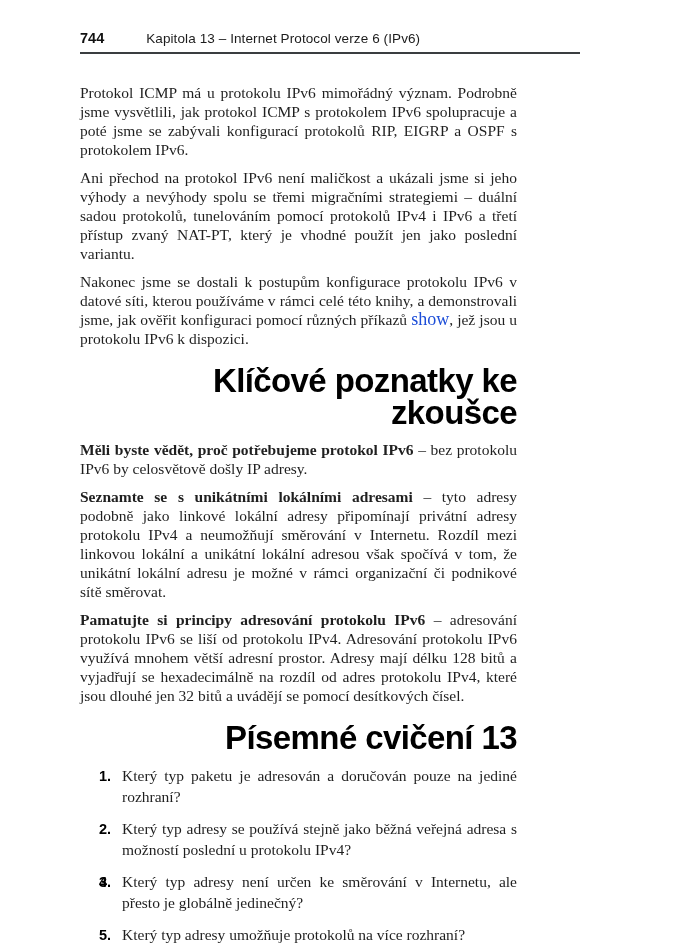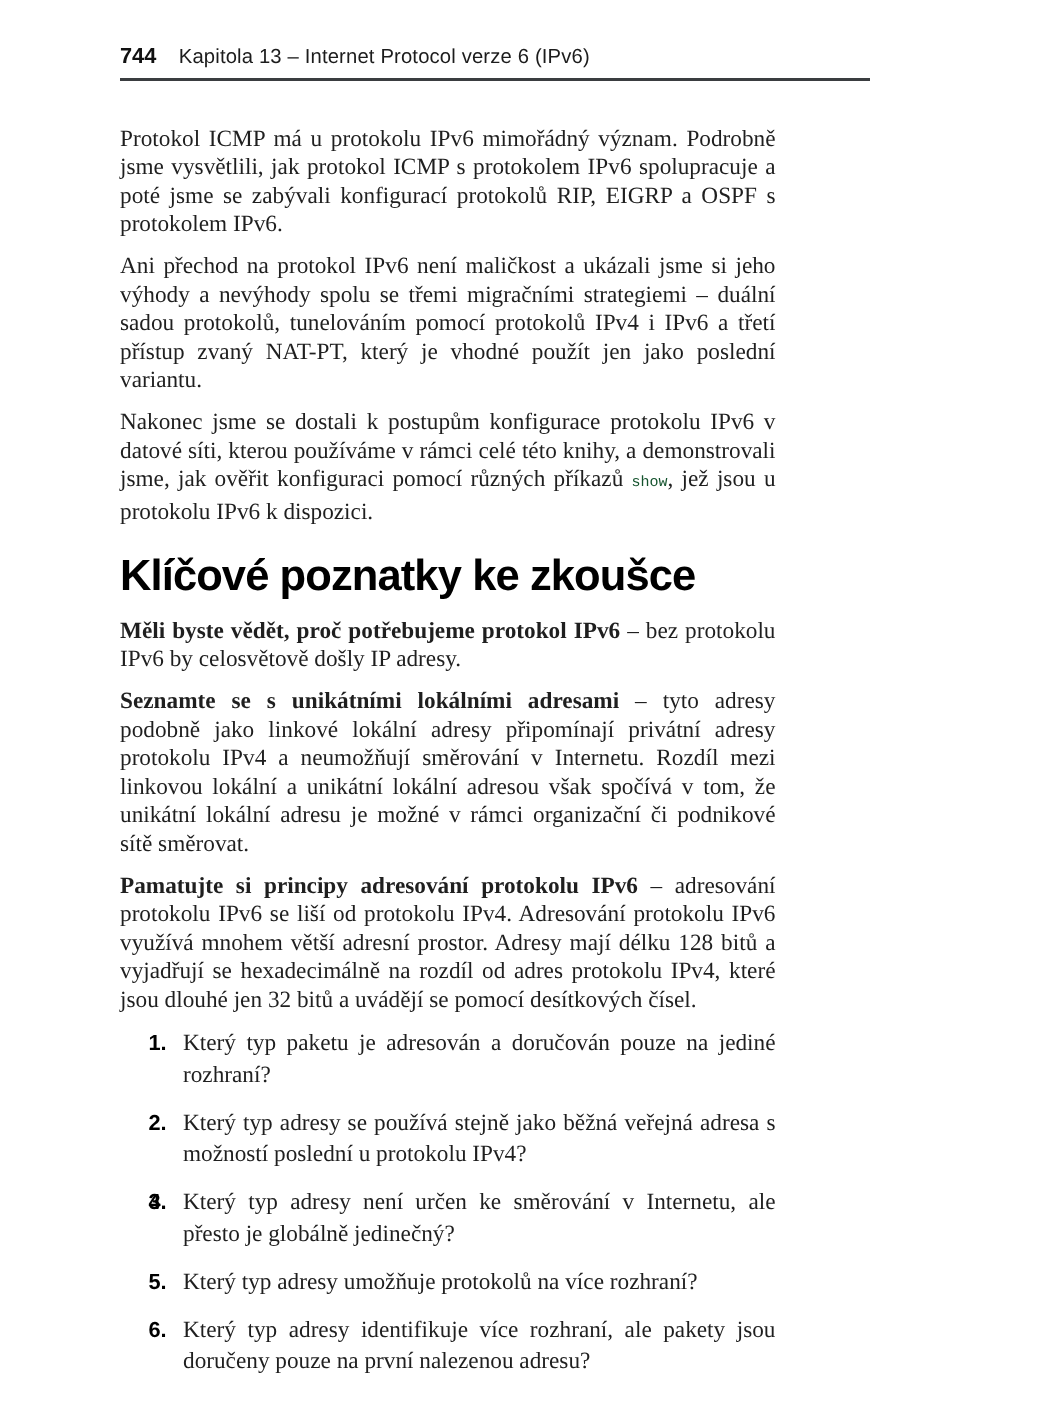--- a/index.html
+++ b/index.html
@@ -12,42 +12,42 @@
     padding: 30px 63px 0 80px;
     color: #1a1a1a;
     overflow: hidden;
   }
   .running-head {
     font-family: "Liberation Sans", sans-serif;
     display: flex;
     align-items: baseline;
   }
   .pagenum { font-weight: 700; font-size: 14.5px; color: #111; }
-  .chapter { margin-left: 15px; font-weight: 400; font-size: 13.5px; color: #1c1c1c; letter-spacing: 0.1px; }
+  .chapter { margin-left: 42px; font-weight: 400; font-size: 13.5px; color: #1c1c1c; letter-spacing: 0.1px; }
   .rule { height: 2px; background: #3a3d40; width: 538px; margin-top: 6px; }
   .bodytext {
     margin-top: 29px;
     font-family: "Liberation Serif", serif;
     font-size: 15.5px;
     line-height: 19px;
     text-align: justify;
     color: #1f1f1f;
   }
   p.para { margin: 0 0 9px 0; }
   .lead { font-weight: 700; }
-  .cmd { font-family: Liberation Mono, monospace; font-size: 10px; color: #14532d; }
+  .cmd { font-family: Liberation Serif, serif; font-size: 18px; color: #1d4ed8; }
   h1.sect {
     font-family: "Liberation Sans", sans-serif;
     font-weight: 700;
-    font-size: 29px;
+    font-size: 33px;
     letter-spacing: -0.6px;
     line-height: 32px;
     margin: 17px 0 11px 0;
     color: #000;
-    text-align: left;
+    text-align: right;
   }
   .questions { list-style: none; margin: 5px 0 0 0; padding: 0; }
   .q {
     position: relative;
     padding-left: 42px;
     margin-bottom: 11px;
     line-height: 21px;
     text-align: justify;
   }
   .q .num {
@@ -88,20 +88,21 @@
     <p class="para">
       <span class="lead">Měli byste vědět, proč potřebujeme protokol IPv6</span><span> – bez protokolu IPv6 by celosvětově došly IP adresy.</span>
     </p>
     <p class="para">
       <span class="lead">Seznamte se s unikátními lokálními adresami</span><span> – tyto adresy podobně jako linkové lokální adresy připomínají privátní adresy protokolu IPv4 a neumožňují směrování v Internetu. Rozdíl mezi linkovou lokální a unikátní lokální adresou však spočívá v tom, že unikátní lokální adresu je možné v rámci organizační či podnikové sítě směrovat.</span>
     </p>
     <p class="para">
       <span class="lead">Pamatujte si principy adresování protokolu IPv6</span><span> – adresování protokolu IPv6 se liší od protokolu IPv4. Adresování protokolu IPv6 využívá mnohem větší adresní prostor. Adresy mají délku 128 bitů a vyjadřují se hexadecimálně na rozdíl od adres protokolu IPv4, které jsou dlouhé jen 32 bitů a uvádějí se pomocí desítkových čísel.</span>
     </p>
 
+    <h1 class="sect">Písemné cvičení 13</h1>
 
 
     <ol class="questions">
       <li class="q">
         <span class="num">1.</span>
         <span>Který typ paketu je adresován a doručován pouze na jediné rozhraní?</span>
       </li>
       <li class="q">
         <span class="num">2.</span>
         <span>Který typ adresy se používá stejně jako běžná veřejná adresa s možností poslední u protokolu IPv4?</span>

